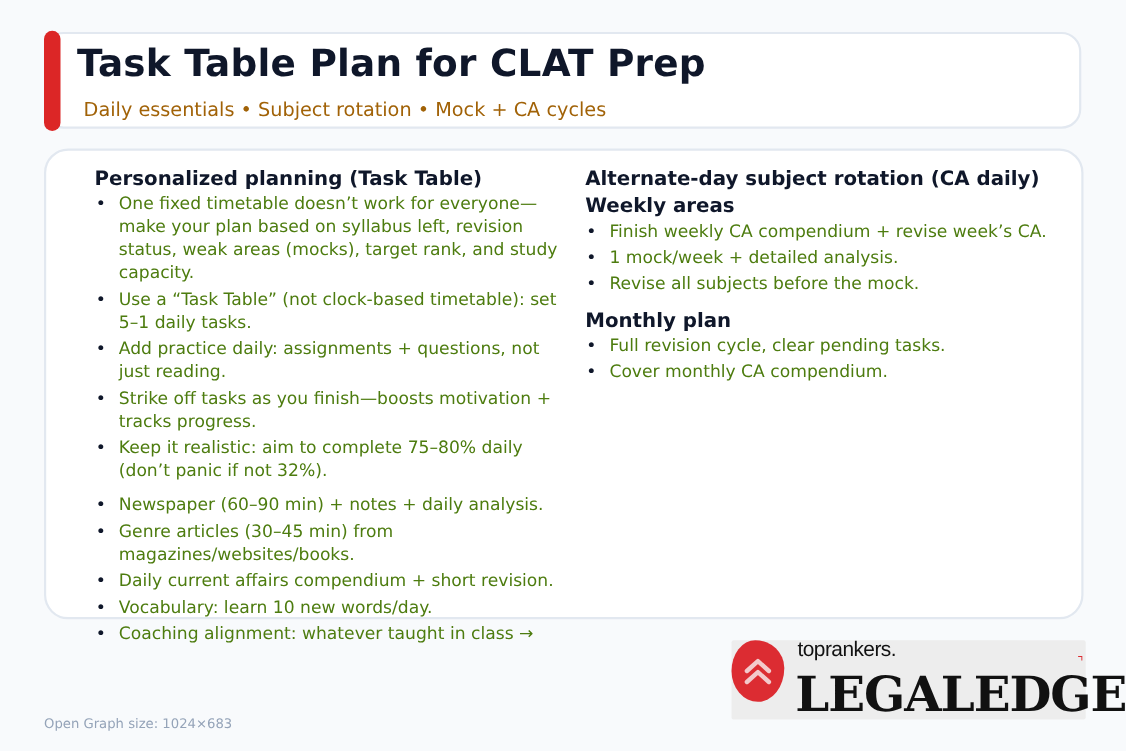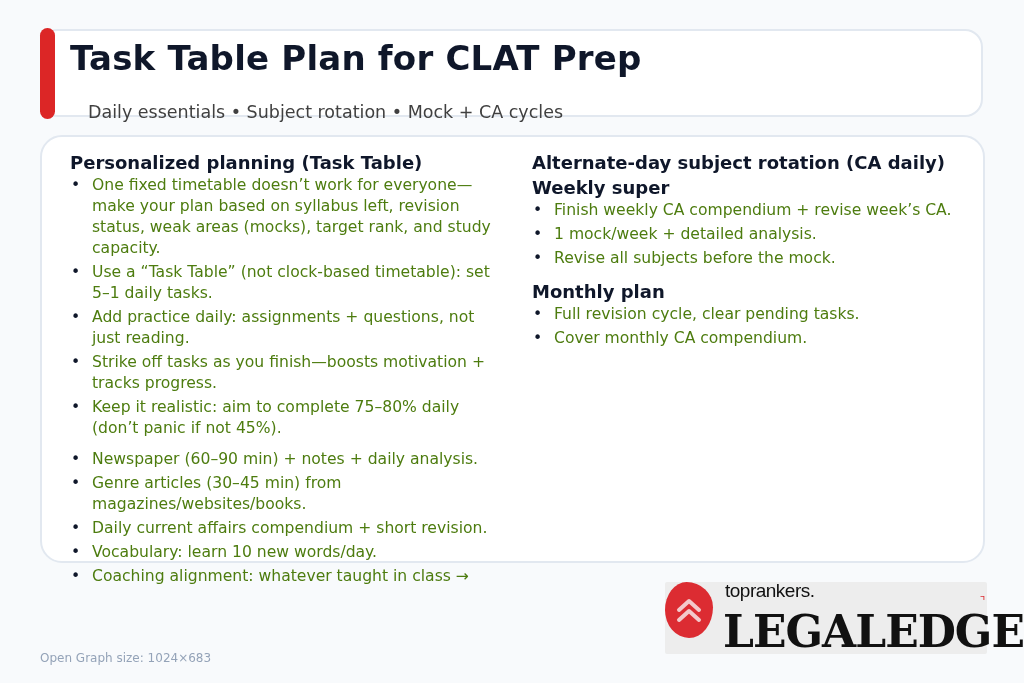--- a/index.html
+++ b/index.html
@@ -18,30 +18,30 @@
     position: absolute; left: 40px; top: 28px; width: 15px; height: 91px;
     background: #dc2626; border-radius: 8px;
   }
   .title {
     position: absolute; left: 70px; top: 38px; margin: 0;
     font-size: 34px; font-weight: bold; color: #0f172a; letter-spacing: 0.2px;
     white-space: nowrap;
     text-align: center;
   }
   .subtitle {
-    position: absolute; left: 72px; top: 86px; margin: 16px;
-    font-size: 17.5px; color: #404040; white-space: nowrap;
+    position: absolute; left: 72px; top: 86px; margin: 4px;
+    font-size: 17.5px; color: #a16207; white-space: nowrap;
   }
   .content-card {
     position: absolute; left: 40px; top: 135px; width: 945px; height: 428px;
     background: #ffffff; border: 2px solid #e2e8f0; border-radius: 22px;
     box-sizing: border-box;
   }
   .col { position: absolute; top: 150px; }
-  .col-left { left: 70px; width: 425px; }
+  .col-left { left: 86px; width: 425px; }
   .col-right { left: 532px; width: 425px; }
   .section-title {
     margin: 0; font-size: 18px; font-weight: bold; color: #0f172a;
     line-height: 25px; white-space: nowrap;
   }
   ul { margin: 0 0 10px 0; padding: 0; list-style: none; }
   li {
     position: relative; padding-left: 22px; font-size: 15.6px; line-height: 21px;
     color: #4d7c0f; margin-bottom: 3px;
   }
@@ -86,34 +86,34 @@
 
 <div class="content-card"></div>
 
 <div class="col col-left">
   <h2 class="section-title">Personalized planning (Task Table)</h2>
   <ul>
     <li>One fixed timetable doesn’t work for everyone—make your plan based on syllabus left, revision status, weak areas (mocks), target rank, and study capacity.</li>
     <li>Use a “Task Table” (not clock-based timetable): set 5–1 daily tasks.</li>
     <li>Add practice daily: assignments + questions, not just reading.</li>
     <li>Strike off tasks as you finish—boosts motivation + tracks progress.</li>
-    <li>Keep it realistic: aim to complete 75–80% daily (don’t panic if not 45%).</li>
+    <li>Keep it realistic: aim to complete 75–80% daily (don’t panic if not 32%).</li>
   </ul>
   <ul>
     <li>Newspaper (60–90 min) + notes + daily analysis.</li>
     <li>Genre articles (30–45 min) from magazines/websites/books.</li>
     <li>Daily current affairs compendium + short revision.</li>
     <li>Vocabulary: learn 10 new words/day.</li>
     <li>Coaching alignment: whatever taught in class →</li>
   </ul>
 </div>
 
 <div class="col col-right">
   <h2 class="section-title">Alternate-day subject rotation (CA daily)</h2>
-  <h2 class="section-title">Weekly super</h2>
+  <h2 class="section-title">Weekly areas</h2>
   <ul>
     <li>Finish weekly CA compendium + revise week’s CA.</li>
     <li>1 mock/week + detailed analysis.</li>
     <li>Revise all subjects before the mock.</li>
   </ul>
   <h2 class="section-title">Monthly plan</h2>
   <ul>
     <li>Full revision cycle, clear pending tasks.</li>
     <li>Cover monthly CA compendium.</li>
   </ul>

